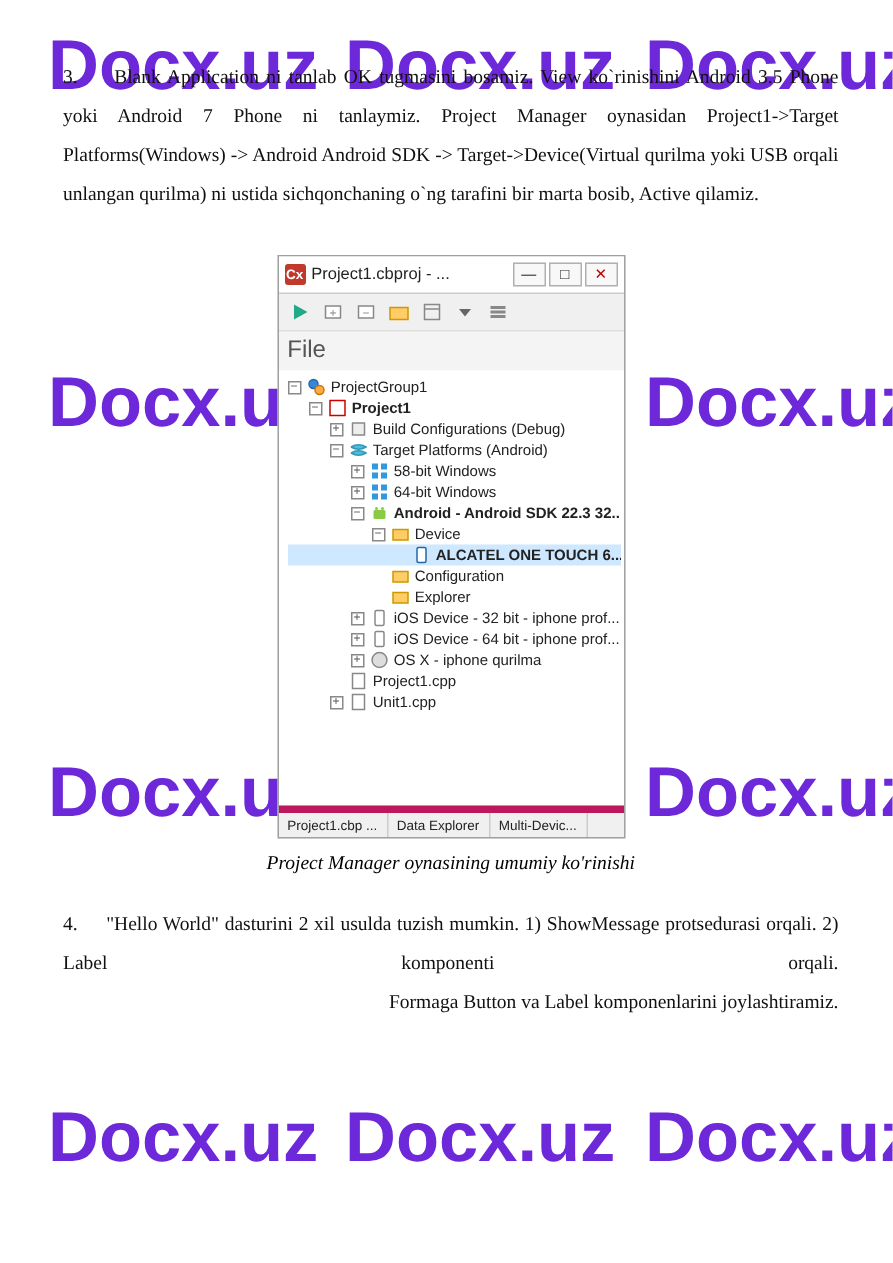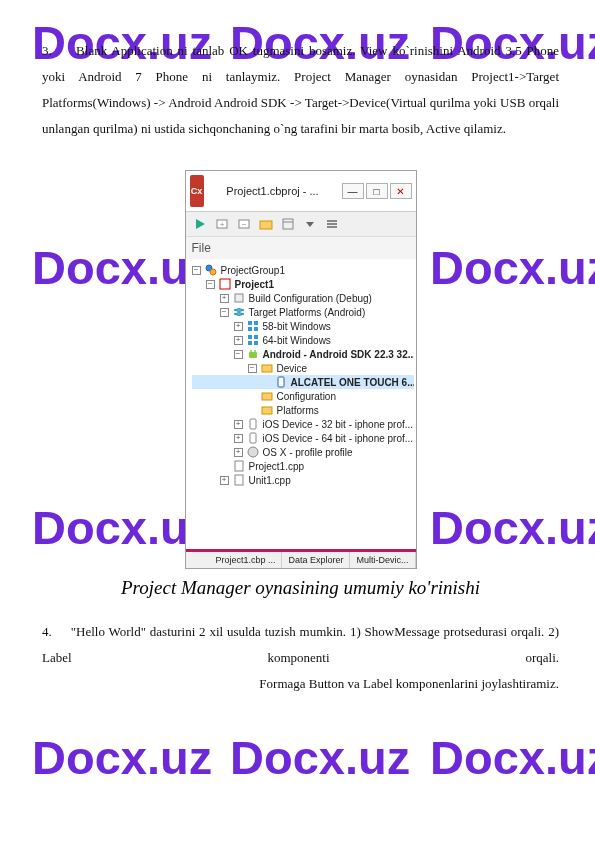--- a/index.html
+++ b/index.html
@@ -27,73 +27,73 @@
   .wm5 { top: 240px; left: 430px; }
   .wm6 { top: 500px; left: 32px; }
   .wm7 { top: 500px; left: 430px; }
   .wm8 { top: 730px; left: 32px; }
   .wm9 { top: 730px; left: 230px; }
   .wm10{ top: 730px; left: 430px; }
 
   .content { position: relative; z-index: 1; padding: 38px 36px 0 42px; }
   .para { font-size: 13px; line-height: 2.0; color: #111; text-align: justify; }
 
-  .caption { font-size: 19px; font-style: italic; text-align: center; margin-top: 8px; }
+  .caption { font-size: 13px; font-style: italic; text-align: center; margin-top: 8px; }
 
   .figure { display: flex; justify-content: center; margin-top: 28px; }
   .pm-window {
     width: 232px;
     border: 1px solid #a0a0a0;
     background: #f4f4f4;
     font-family: Tahoma, Arial, sans-serif;
     font-size: 10px;
     color: #222;
   }
   .titlebar {
     display: flex; align-items: center;
     background: #fff;
     border-bottom: 1px solid #ccc;
     padding: 4px 4px;
     gap: 4px;
   }
   .tb-icon {
-    width: 14px; height: 32px; background: #c0392b; border-radius: 2px;
+    width: 14px; height: 14px; background: #c0392b; border-radius: 2px;
     display:flex; align-items:center; justify-content:center; color:#fff; font-size:9px; font-weight:bold;
   }
-  .tb-title { flex: 1; font-size: 11px; text-align: center; }
+  .tb-title { flex: 1; font-size: 11px; }
   .tb-btns { display:flex; gap:2px; }
   .tb-btn {
     width: 22px; height: 16px; border:1px solid #b0b0b0; background:#f8f8f8;
     display:flex; align-items:center; justify-content:center; font-size:10px;
   }
   .tb-btn.close { color:#b00; }
 
   .toolbar {
     display:flex; align-items:center; gap:6px;
     padding: 4px 6px; background:#f0f0f0; border-bottom:1px solid #ddd;
   }
   .tool { width:16px; height:16px; display:flex; align-items:center; justify-content:center; }
   .tool svg { width:14px; height:14px; }
 
-  .section-label { padding: 4px 6px; color:#555; font-size:12px; }
+  .section-label { padding: 4px 6px; color:#555; font-size:16px; }
 
   .tree { background:#fff; padding: 4px 2px 4px 6px; min-height: 290px; }
   .node { display:flex; align-items:center; gap:4px; padding:1px 0; white-space:nowrap; overflow:hidden; text-overflow:ellipsis; }
   .indent1 { padding-left: 14px; }
   .indent2 { padding-left: 28px; }
   .indent3 { padding-left: 42px; }
   .indent4 { padding-left: 56px; }
   .indent5 { padding-left: 70px; }
   .exp { width:9px; height:9px; border:1px solid #888; display:inline-flex; align-items:center; justify-content:center; font-size:8px; line-height:1; color:#555; flex-shrink:0; }
   .noexp { width:9px; height:9px; display:inline-block; flex-shrink:0; }
   .ico { width:12px; height:12px; display:inline-flex; align-items:center; justify-content:center; flex-shrink:0; }
   .bold { font-weight:bold;text-align:center; }
   .sel { background:#cde8ff; }
 
-  .tabs { display:flex; border-top:3px solid #be185d; background:#f0f0f0;justify-content:flex-end; }
+  .tabs { display:flex; border-top:5px solid #be185d; background:#f0f0f0; }
   .tab { padding:3px 6px; border-right:1px solid #ccc; font-size:9px; white-space:nowrap; overflow:hidden; }
 
   .para4 { margin-top: 20px; }
 </style>
 </head>
 <body>
 
 <div class="watermark wm1">Docx.uz</div>
 <div class="watermark wm2">Docx.uz</div>
 <div class="watermark wm3">Docx.uz</div>
@@ -186,21 +186,21 @@
             </span>
           <span class="bold">Project1</span>
         </div>
         <div class="node indent2">
           <span class="exp">+</span>
           <span class="ico">
               <svg viewBox="0 0 12 12">
                 <rect x="2" y="2" width="8" height="8" fill="#eee" stroke="#888"></rect>
               </svg>
             </span>
-          <span>Build Configuration (Debug)</span>
+          <span>Build Configurations (Debug)</span>
         </div>
         <div class="node indent2">
           <span class="exp">−</span>
           <span class="ico">
               <svg viewBox="0 0 12 12">
                 <path d="M1 4 Q6 1 11 4 Q6 7 1 4" fill="#5bd" stroke="#39b"></path>
                 <path d="M1 8 Q6 5 11 8 Q6 11 1 8" fill="#5bd" stroke="#39b"></path>
               </svg>
             </span>
           <span>Target Platforms (Android)</span>
@@ -267,21 +267,21 @@
             </span>
           <span>Configuration</span>
         </div>
         <div class="node indent4">
           <span class="noexp"></span>
           <span class="ico">
               <svg viewBox="0 0 12 12">
                 <rect x="1" y="3" width="10" height="7" fill="#fc6" stroke="#c90"></rect>
               </svg>
             </span>
-          <span>Platforms</span>
+          <span>Explorer</span>
         </div>
         <div class="node indent3">
           <span class="exp">+</span>
           <span class="ico">
               <svg viewBox="0 0 12 12">
                 <rect x="3" y="1" width="6" height="10" rx="1" fill="#fff" stroke="#888"></rect>
               </svg>
             </span>
           <span>iOS Device - 32 bit - iphone prof...</span>
         </div>
@@ -294,21 +294,21 @@
             </span>
           <span>iOS Device - 64 bit - iphone prof...</span>
         </div>
         <div class="node indent3">
           <span class="exp">+</span>
           <span class="ico">
               <svg viewBox="0 0 12 12">
                 <circle cx="6" cy="6" r="5" fill="#ddd" stroke="#888"></circle>
               </svg>
             </span>
-          <span>OS X - profile profile</span>
+          <span>OS X - iphone qurilma</span>
         </div>
         <div class="node indent2">
           <span class="noexp"></span>
           <span class="ico">
               <svg viewBox="0 0 12 12">
                 <rect x="2" y="1" width="8" height="10" fill="#fff" stroke="#888"></rect>
               </svg>
             </span>
           <span>Project1.cpp</span>
         </div>

